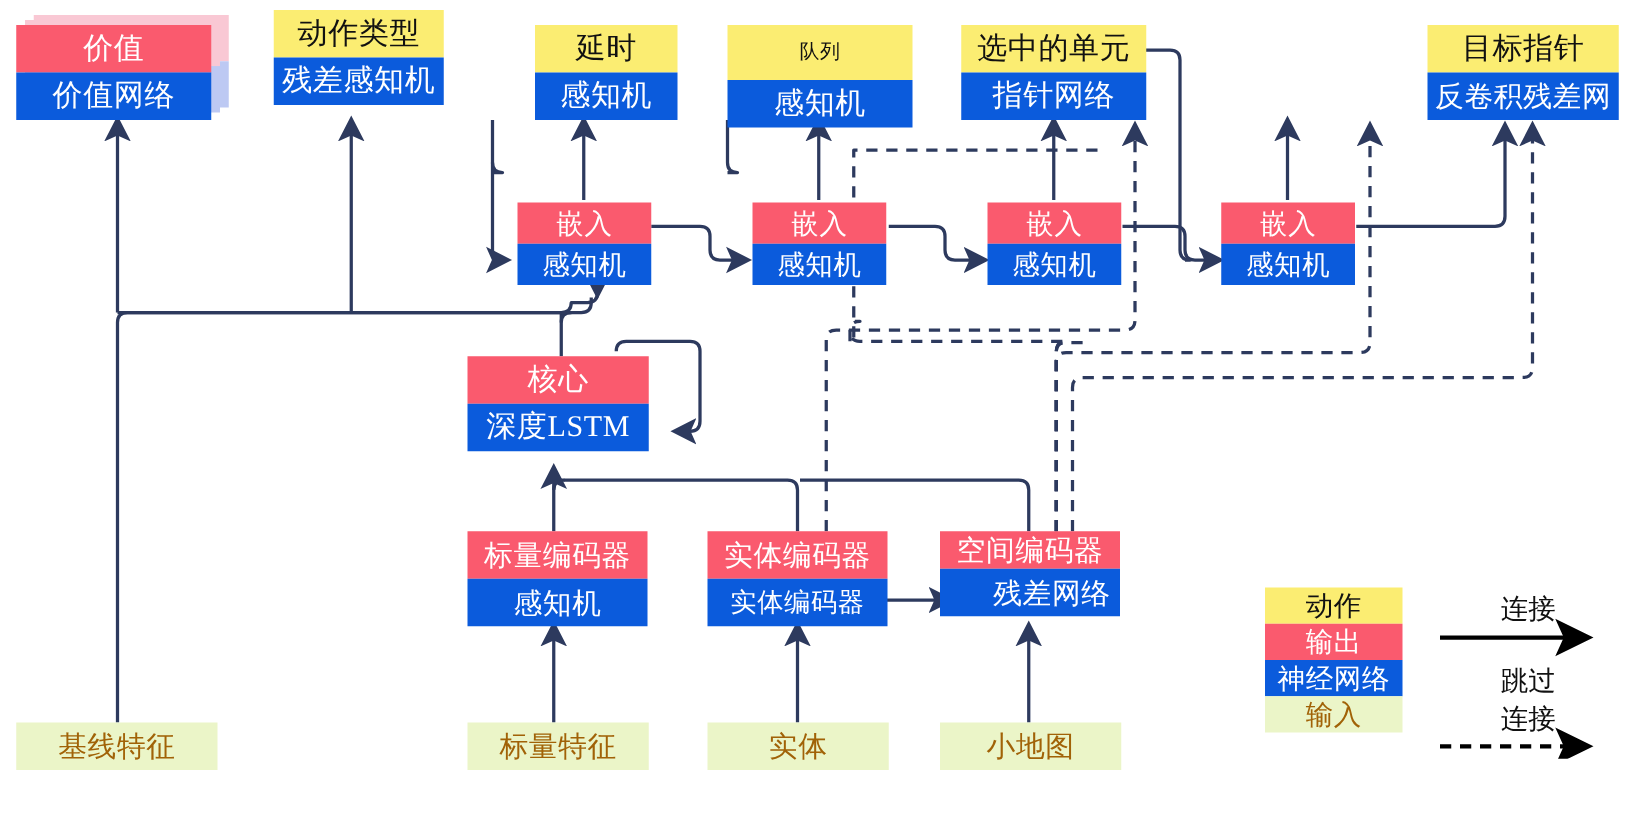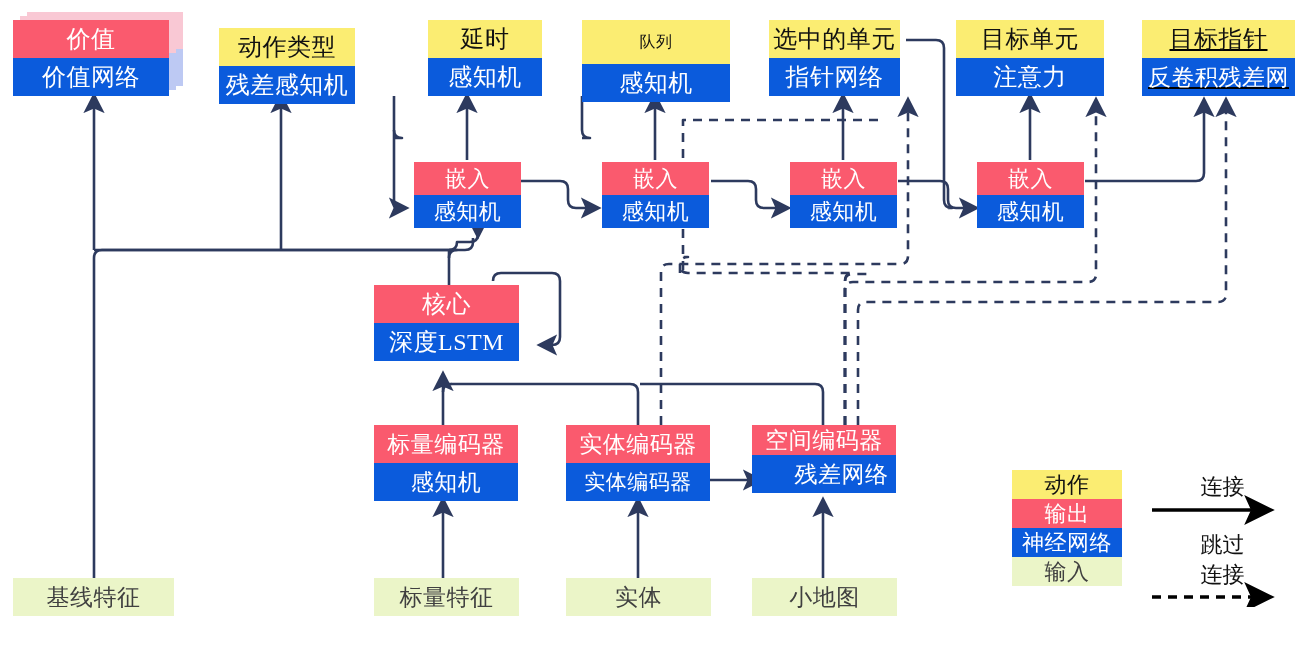--- a/index.html
+++ b/index.html
@@ -11,21 +11,21 @@
   svg#wires{position:absolute;left:0;top:0;width:1301px;height:662px;}
 
   .node{position:absolute;box-sizing:border-box;}
   .cell{
     box-sizing:border-box;width:100%;display:flex;align-items:center;justify-content:center;
     line-height:1;white-space:nowrap;letter-spacing:0.5px;
   }
   .c-action{background:#fbed72;color:#111111;}
   .c-output{background:#fa5a6e;color:#ffffff;}
   .c-net{background:#0b5bdc;color:#ffffff;}
-  .c-input{background:#ebf5c8;color:#404040;text-align:right;}
+  .c-input{background:#ebf5c8;color:#a16207;text-align:right;}
 
   .shadow-a,.shadow-b{position:absolute;z-index:0;}
   .shadow-a{background:#f9c8d4;}
   .shadow-b{background:#bdc9f3;}
   .stackwrap{position:absolute;}
   .stackwrap .node{z-index:2;}
 
   
   #legend{position:absolute;left:1012px;top:470px;width:110px;}
   #legend .cell{height:29px;}
@@ -125,46 +125,42 @@
     <div class="shadow-a" style="left:14px;top:0px;width:156px;height:37px;"></div>
     <div class="shadow-b" style="left:14px;top:37px;width:156px;height:37px;"></div>
     <div class="shadow-a" style="left:7px;top:4px;width:156px;height:37px;"></div>
     <div class="shadow-b" style="left:7px;top:41px;width:156px;height:37px;"></div>
     <div class="node" style="left:0px;top:8px;width:156px;height:98px;font-family:Liberation Serif, serif;">
       <div class="cell c-output" style="height:38px;font-size:24px;">价值</div>
       <div class="cell c-net" style="height:38px;font-size:24px;">价值网络</div>
     </div>
   </div>
 
-  <div class="node" style="left:207px;top:28px;width:148px;height:76px;padding-left:12px;">
+  <div class="node" style="left:207px;top:8px;width:148px;height:76px;padding-left:12px;">
     <div class="cell c-action" style="height:38px;font-size:24px;">动作类型</div>
     <div class="cell c-net" style="height:38px;font-size:24px;">残差感知机</div>
   </div>
 
   <div class="node" style="left:394px;top:20px;width:148px;height:88px;padding-left:34px;">
     <div class="cell c-action" style="height:38px;font-size:24px;">延时</div>
     <div class="cell c-net" style="height:38px;font-size:24px;">感知机</div>
   </div>
 
   <div class="node" style="left:582px;top:20px;width:148px;height:76px;">
     <div class="cell c-action" style="height:44px;font-size:16px;">队列</div>
     <div class="cell c-net" style="height:38px;font-size:24px;">感知机</div>
   </div>
 
-  <div class="node" style="left:769px;top:20px;width:131px;height:76px;">
+  <div class="node" style="left:769px;top:20px;width:148px;height:76px;">
     <div class="cell c-action" style="height:38px;font-size:24px;">选中的单元</div>
     <div class="cell c-net" style="height:38px;font-size:24px;">指针网络</div>
   </div>
 
-  <div class="node" style="left:956px;top:20px;width:148px;height:76px;">
-    <div class="cell c-action" style="height:38px;font-size:24px;">目标单元</div>
-    <div class="cell c-net" style="height:38px;font-size:24px;">注意力</div>
-  </div>
-
-  <div class="node" style="left:1142px;top:20px;width:153px;height:87px;text-decoration:underline;">
+
+  <div class="node" style="left:1142px;top:20px;width:153px;height:87px;">
     <div class="cell c-action" style="height:38px;font-size:24px;">目标指针</div>
     <div class="cell c-net" style="height:38px;font-size:23px;">反卷积残差网</div>
   </div>
 
   <div class="node" style="left:414px;top:162px;width:107px;height:66px;">
     <div class="cell c-output" style="height:33px;font-size:22px;">嵌入</div>
     <div class="cell c-net" style="height:33px;font-size:22px;">感知机</div>
   </div>
   <div class="node" style="left:602px;top:162px;width:107px;height:66px;">
     <div class="cell c-output" style="height:33px;font-size:22px;">嵌入</div>

